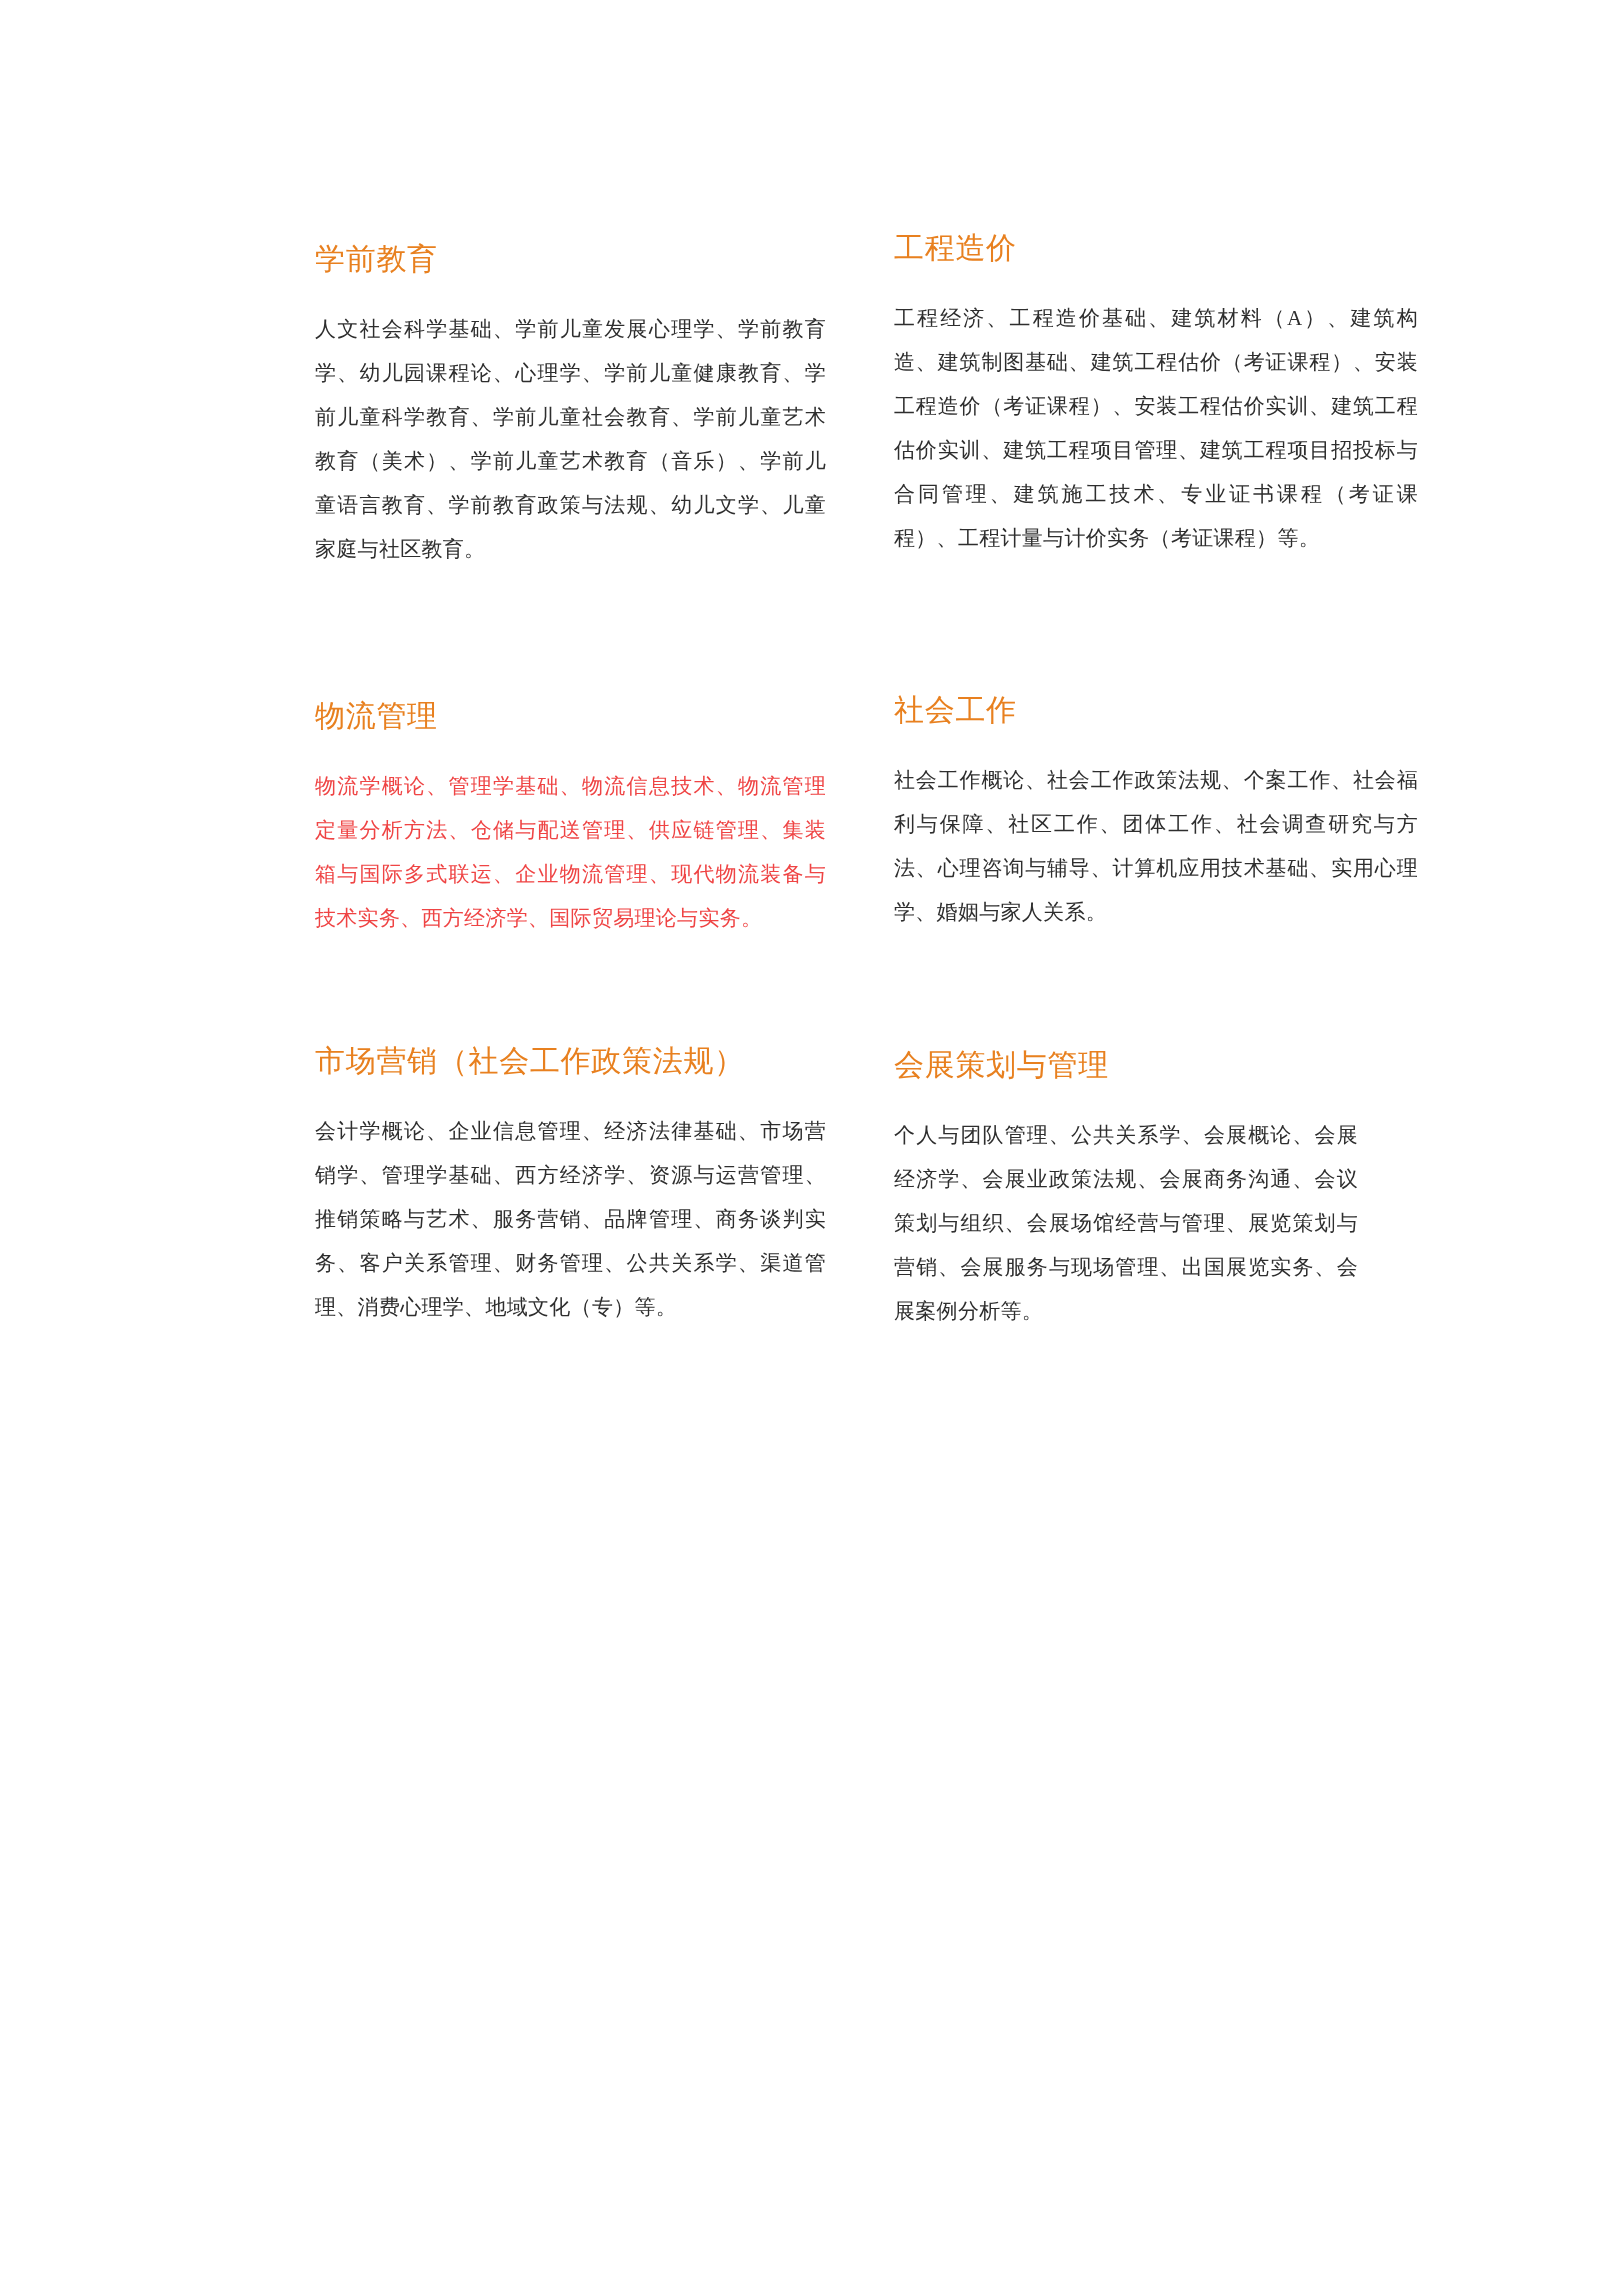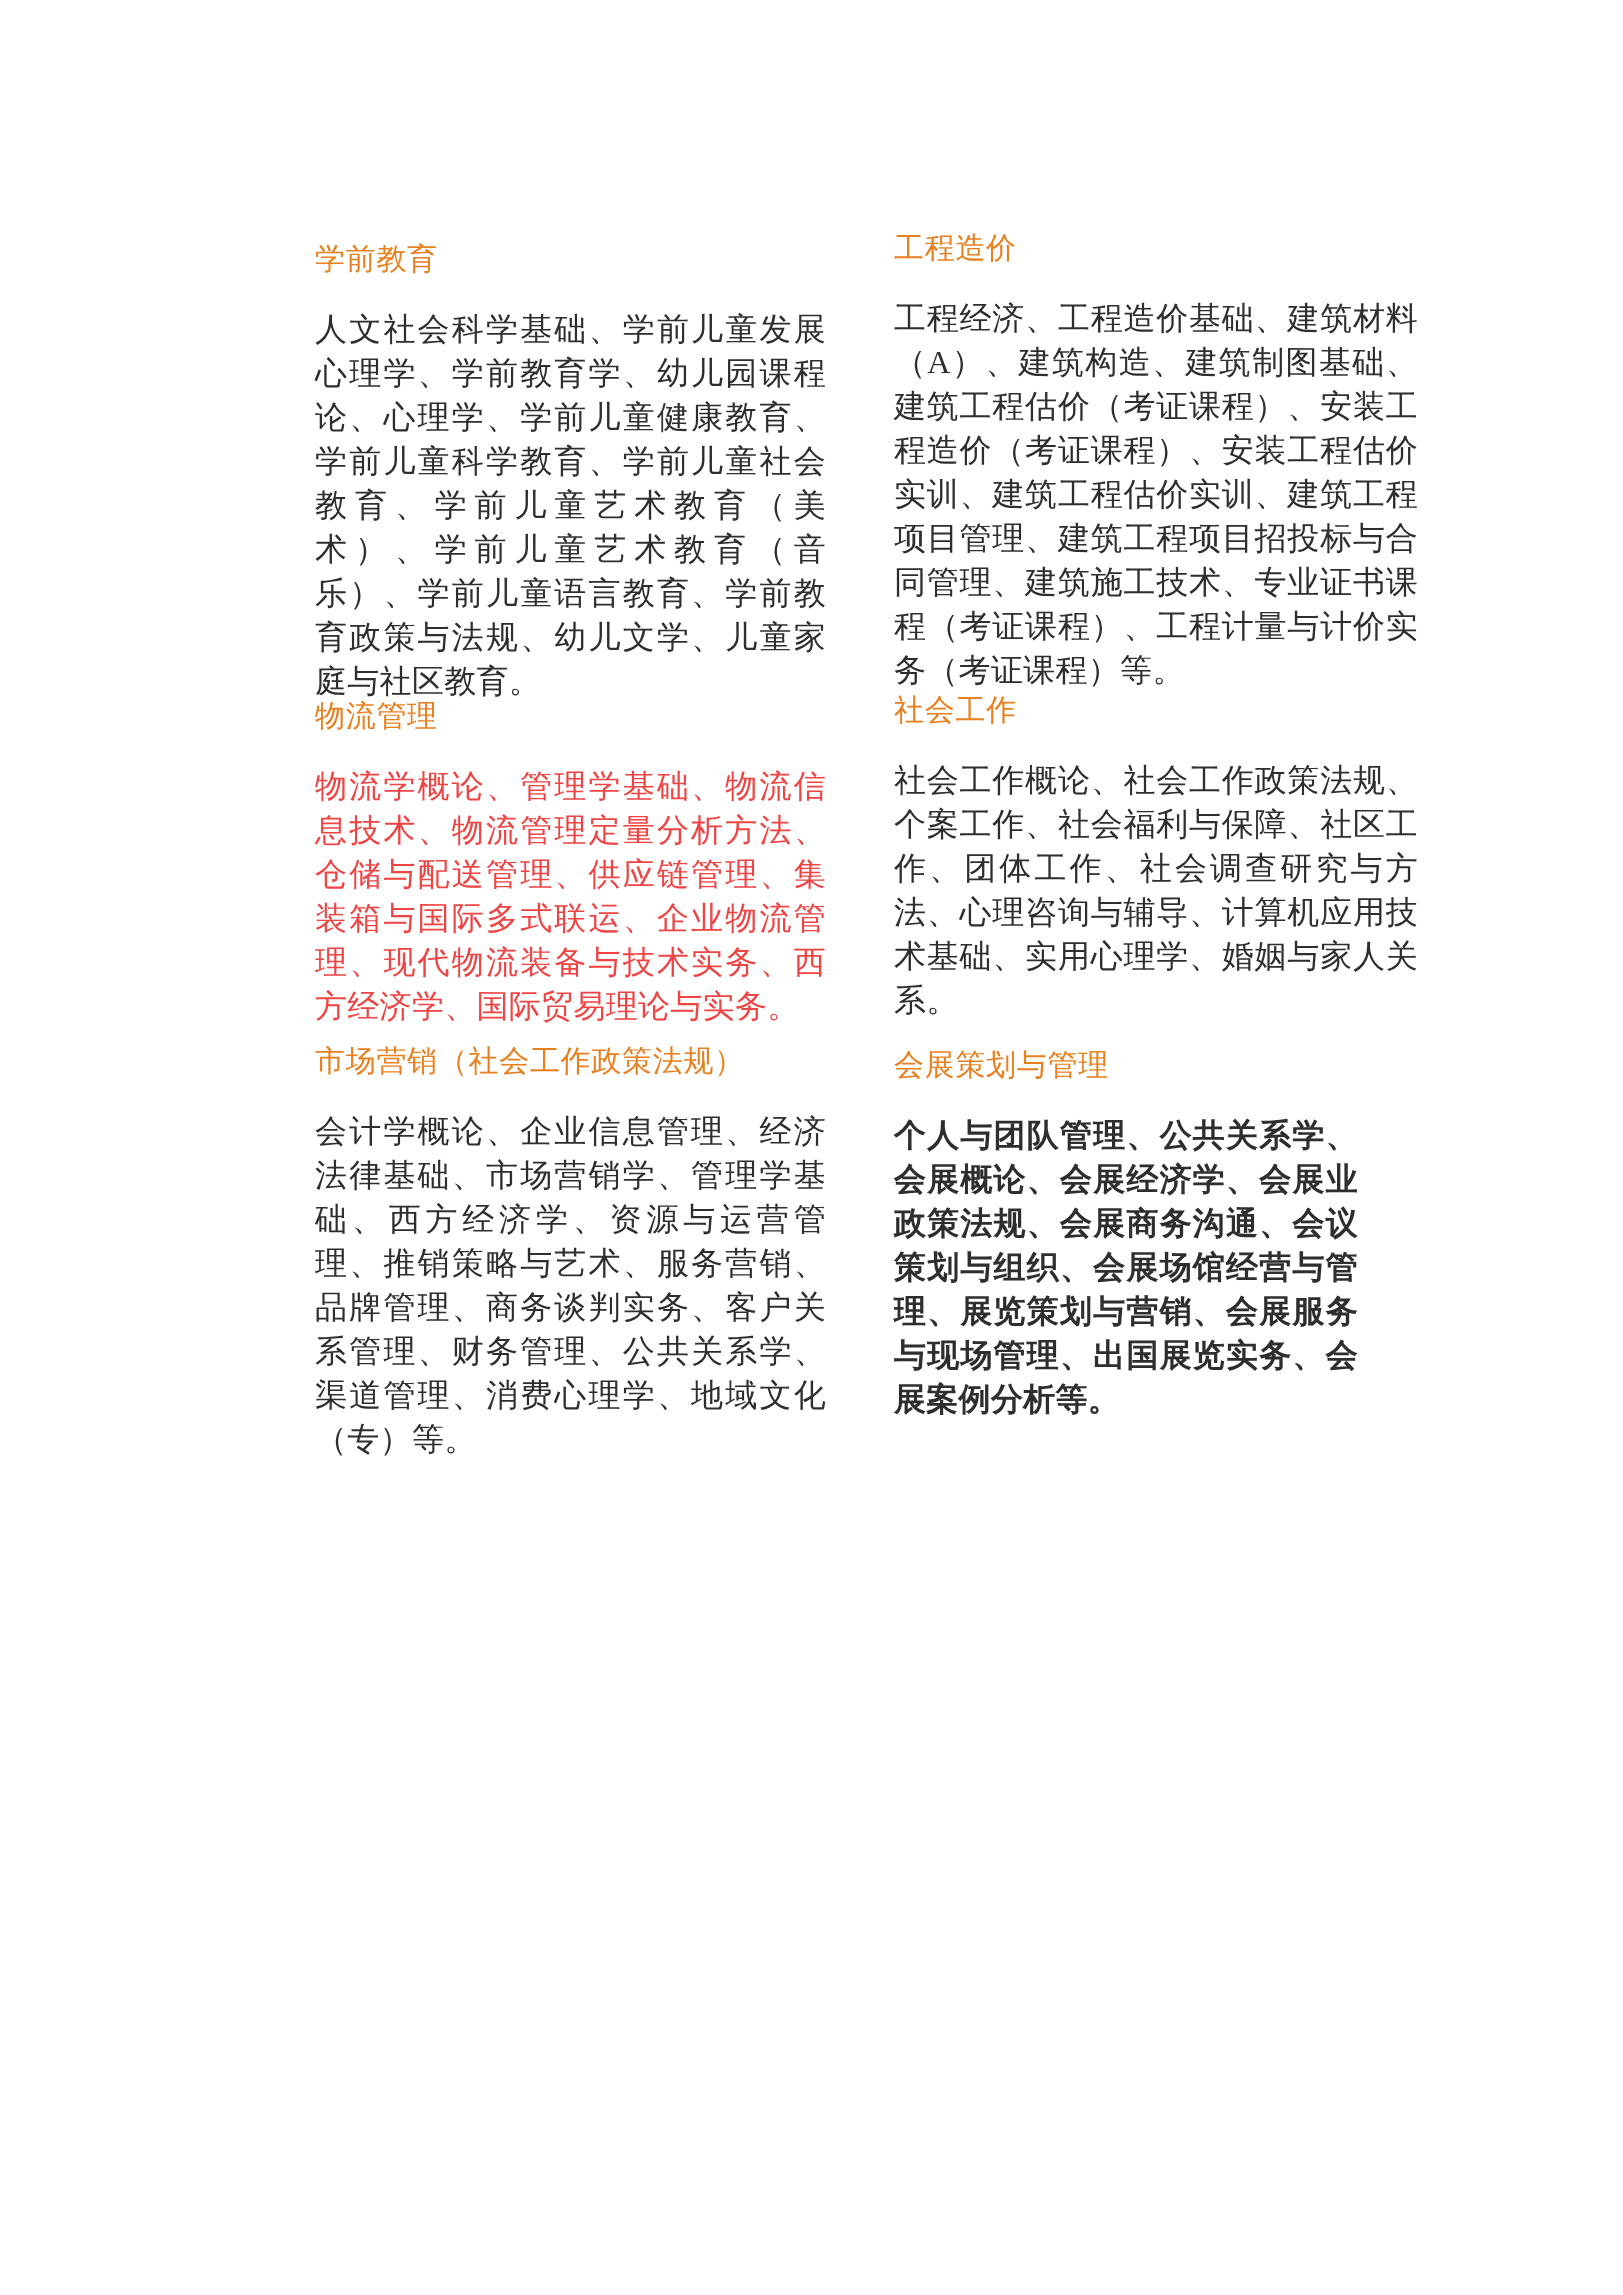--- a/index.html
+++ b/index.html
@@ -21,21 +21,21 @@
   .block h2 {
     margin: 0 0 29px 0;
     font-size: 30px;
     line-height: 38px;
     font-weight: 500;
     color: var(--accent, #E8801F);
     letter-spacing: 0.7px;
   }
   .block p {
     margin: 0;
-    font-size: 32px;
+    font-size: 21px;
     line-height: 44px;
     color: #2e2e2e;
     text-align: justify;
     text-justify: inter-ideograph;
     letter-spacing: 0.3px;
     word-break: break-all;
   }
   
   .s0 { left: 271px;  top: 240px;  width: 511px; }
   .s1 { left: 850px; top: 229px;  width: 524px; }
@@ -69,17 +69,17 @@
     <p style="color: rgb(46, 46, 46);">社会工作概论、社会工作政策法规、个案工作、社会福利与保障、社区工作、团体工作、社会调查研究与方法、心理咨询与辅导、计算机应用技术基础、实用心理学、婚姻与家人关系。</p>
   </section>
 
   <section class="block s4">
     <h2>市场营销（社会工作政策法规）</h2>
     <p style="color: rgb(46, 46, 46);">会计学概论、企业信息管理、经济法律基础、市场营销学、管理学基础、西方经济学、资源与运营管理、推销策略与艺术、服务营销、品牌管理、商务谈判实务、客户关系管理、财务管理、公共关系学、渠道管理、消费心理学、地域文化（专）等。</p>
   </section>
 
   <section class="block s5">
     <h2>会展策划与管理</h2>
-    <p style="color: rgb(46, 46, 46); font-weight: bold;">个人与团队管理、公共关系学、会展概论、会展经济学、会展业政策法规、会展商务沟通、会议策划与组织、会展场馆经营与管理、展览策划与营销、会展服务与现场管理、出国展览实务、会展案例分析等。</p>
+    <p style="color: rgb(46, 46, 46);">个人与团队管理、公共关系学、会展概论、会展经济学、会展业政策法规、会展商务沟通、会议策划与组织、会展场馆经营与管理、展览策划与营销、会展服务与现场管理、出国展览实务、会展案例分析等。</p>
   </section>
 
 </div>
 
 
 </body></html>

